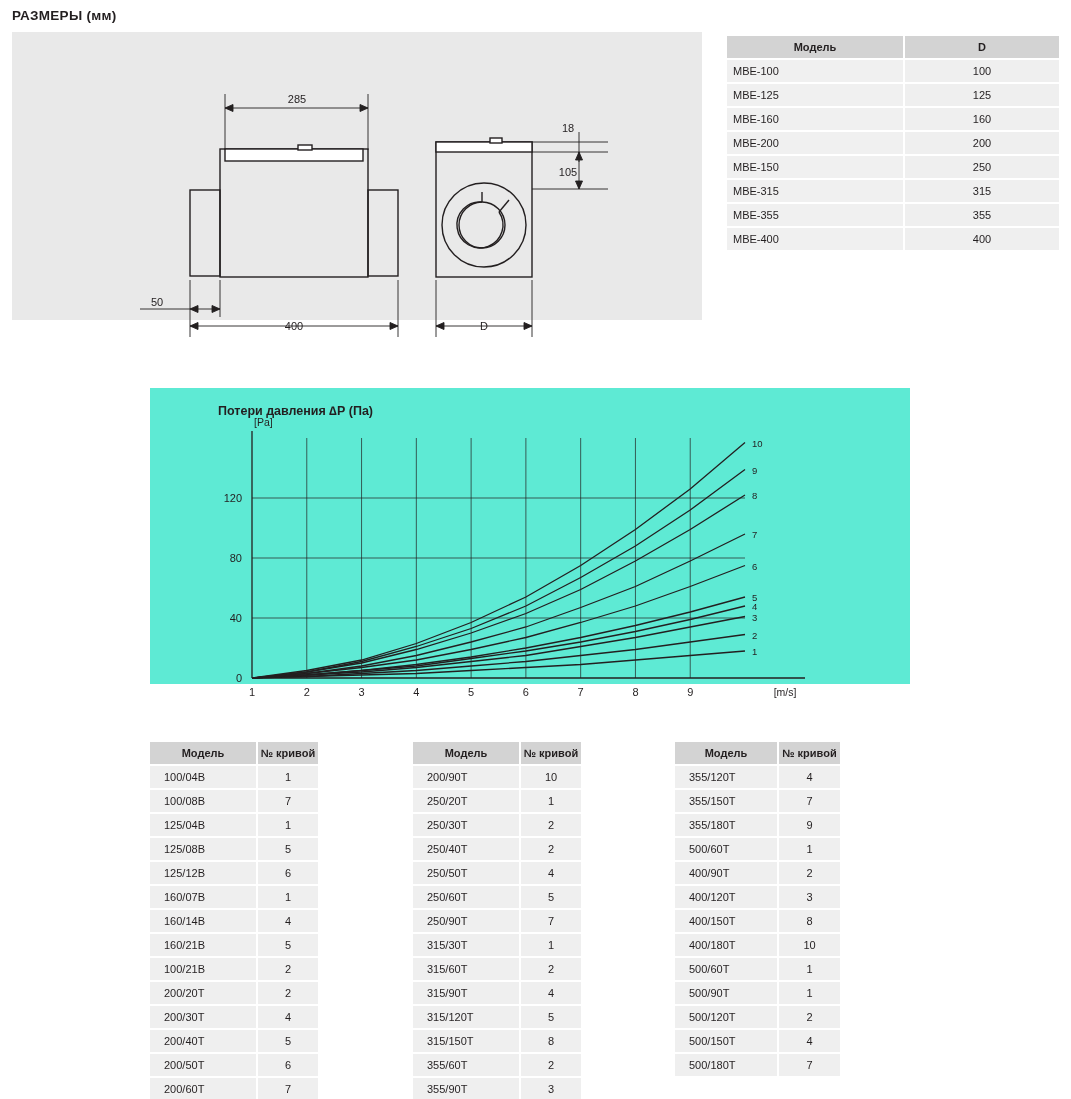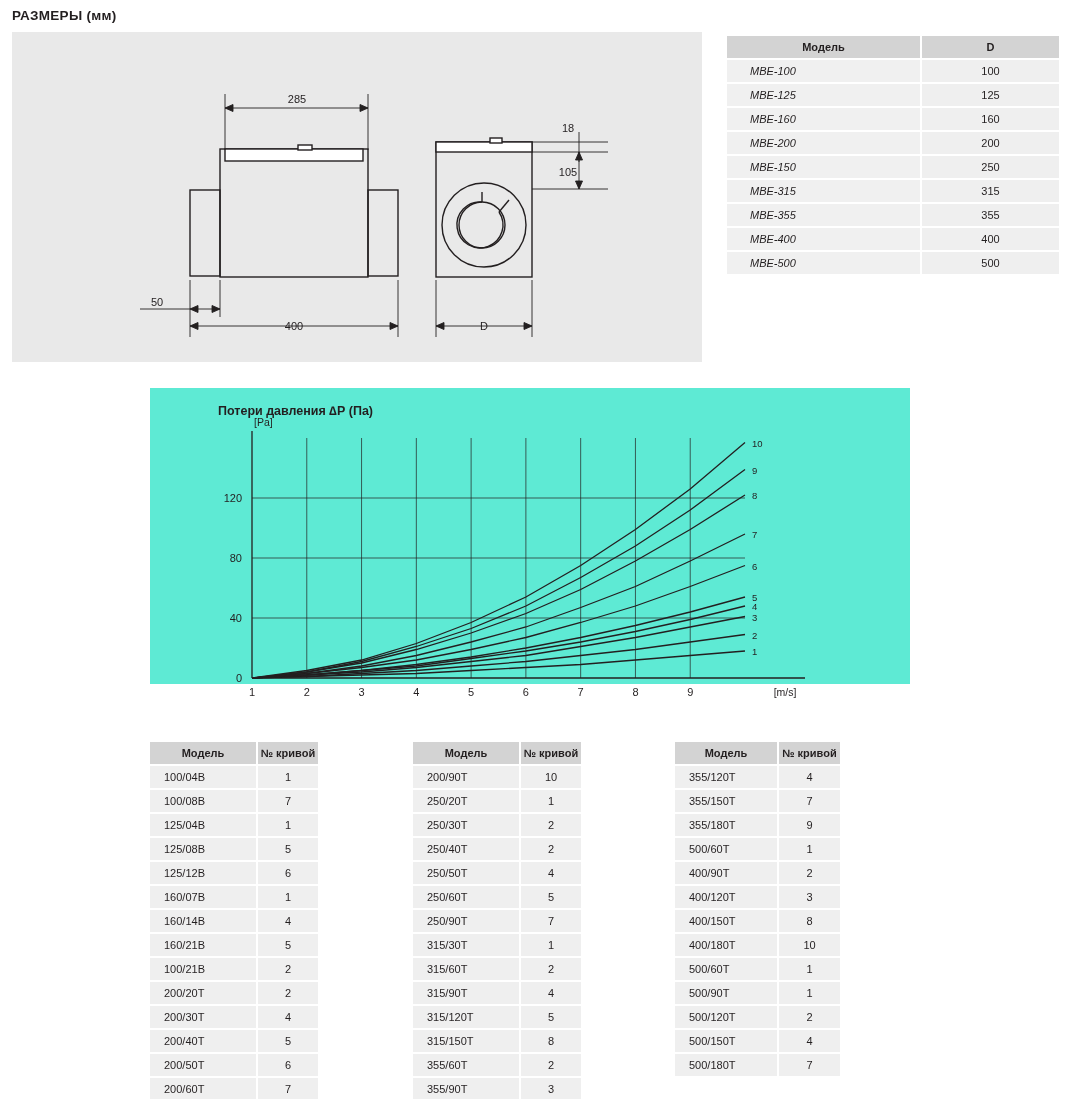--- a/index.html
+++ b/index.html
@@ -9,37 +9,37 @@
     font-family:"Liberation Sans", sans-serif;
     color:#231f20;
     -webkit-font-smoothing:antialiased;
   }
   .page-title{
     position:absolute;left:12px;top:8px;
     font-size:13.5px;font-weight:bold;letter-spacing:.02em;
   }
   
   .dim-panel{
-    position:absolute;left:12px;top:32px;width:690px;height:330px;
+    position:absolute;left:12px;top:32px;width:690px;height:288px;
     background:#e9e9e9;
   }
   .dim-svg{position:absolute;left:0;top:0;}
   
   .d-table{
     position:absolute;left:727px;top:36px;width:332px;
     border-collapse:collapse;font-size:11px;
   }
   .d-table th{
     background:#d3d3d3;font-weight:bold;padding:5px 0;text-align:center;
     border-bottom:2px solid #fff;font-size:11px;
   }
   .d-table td{
     padding:5px 0;font-size:11px;border-bottom:2px solid #ffffff;
   }
-  .d-table td.model{background:#f0f0f0;text-align:left;padding-left:23px;width:170px;font-style:italic;}
+  .d-table td.model{background:#f0f0f0;text-align:left;padding-left:6px;width:170px;}
   .d-table td.dval{background:#efefef;text-align:center;}
   .d-table th.h1{width:170px;}
   .d-table th.h2{background:#d3d3d3;border-left:2px solid #fff;}
   .d-table td.dval{border-left:2px solid #fff;margin-left:31px;}
   
   .chart-panel{
     position:absolute;left:150px;top:388px;width:760px;height:296px;
     background:#5eead4;
   }
   .chart-title{
@@ -170,24 +170,20 @@
         <td class="model">MBE-315</td>
         <td class="dval">315</td>
       </tr>
     <tr>
         <td class="model">MBE-355</td>
         <td class="dval">355</td>
       </tr>
     <tr>
         <td class="model">MBE-400</td>
         <td class="dval">400</td>
-      </tr>
-    <tr>
-        <td class="model">MBE-500</td>
-        <td class="dval">500</td>
       </tr>
   </tbody>
 </table>
 
 <div class="chart-panel">
   <div class="chart-title">Потери давления ∆Р (Па)</div>
   <svg id="chart-svg" width="760" height="330" viewBox="0 0 760 330">
       <line x1="156.77777777777777" y1="50" x2="156.77777777777777" y2="290" stroke="#231f20" stroke-width="0.7"></line>
       <line x1="211.55555555555554" y1="50" x2="211.55555555555554" y2="290" stroke="#231f20" stroke-width="0.7"></line>
       <line x1="266.3333333333333" y1="50" x2="266.3333333333333" y2="290" stroke="#231f20" stroke-width="0.7"></line>

